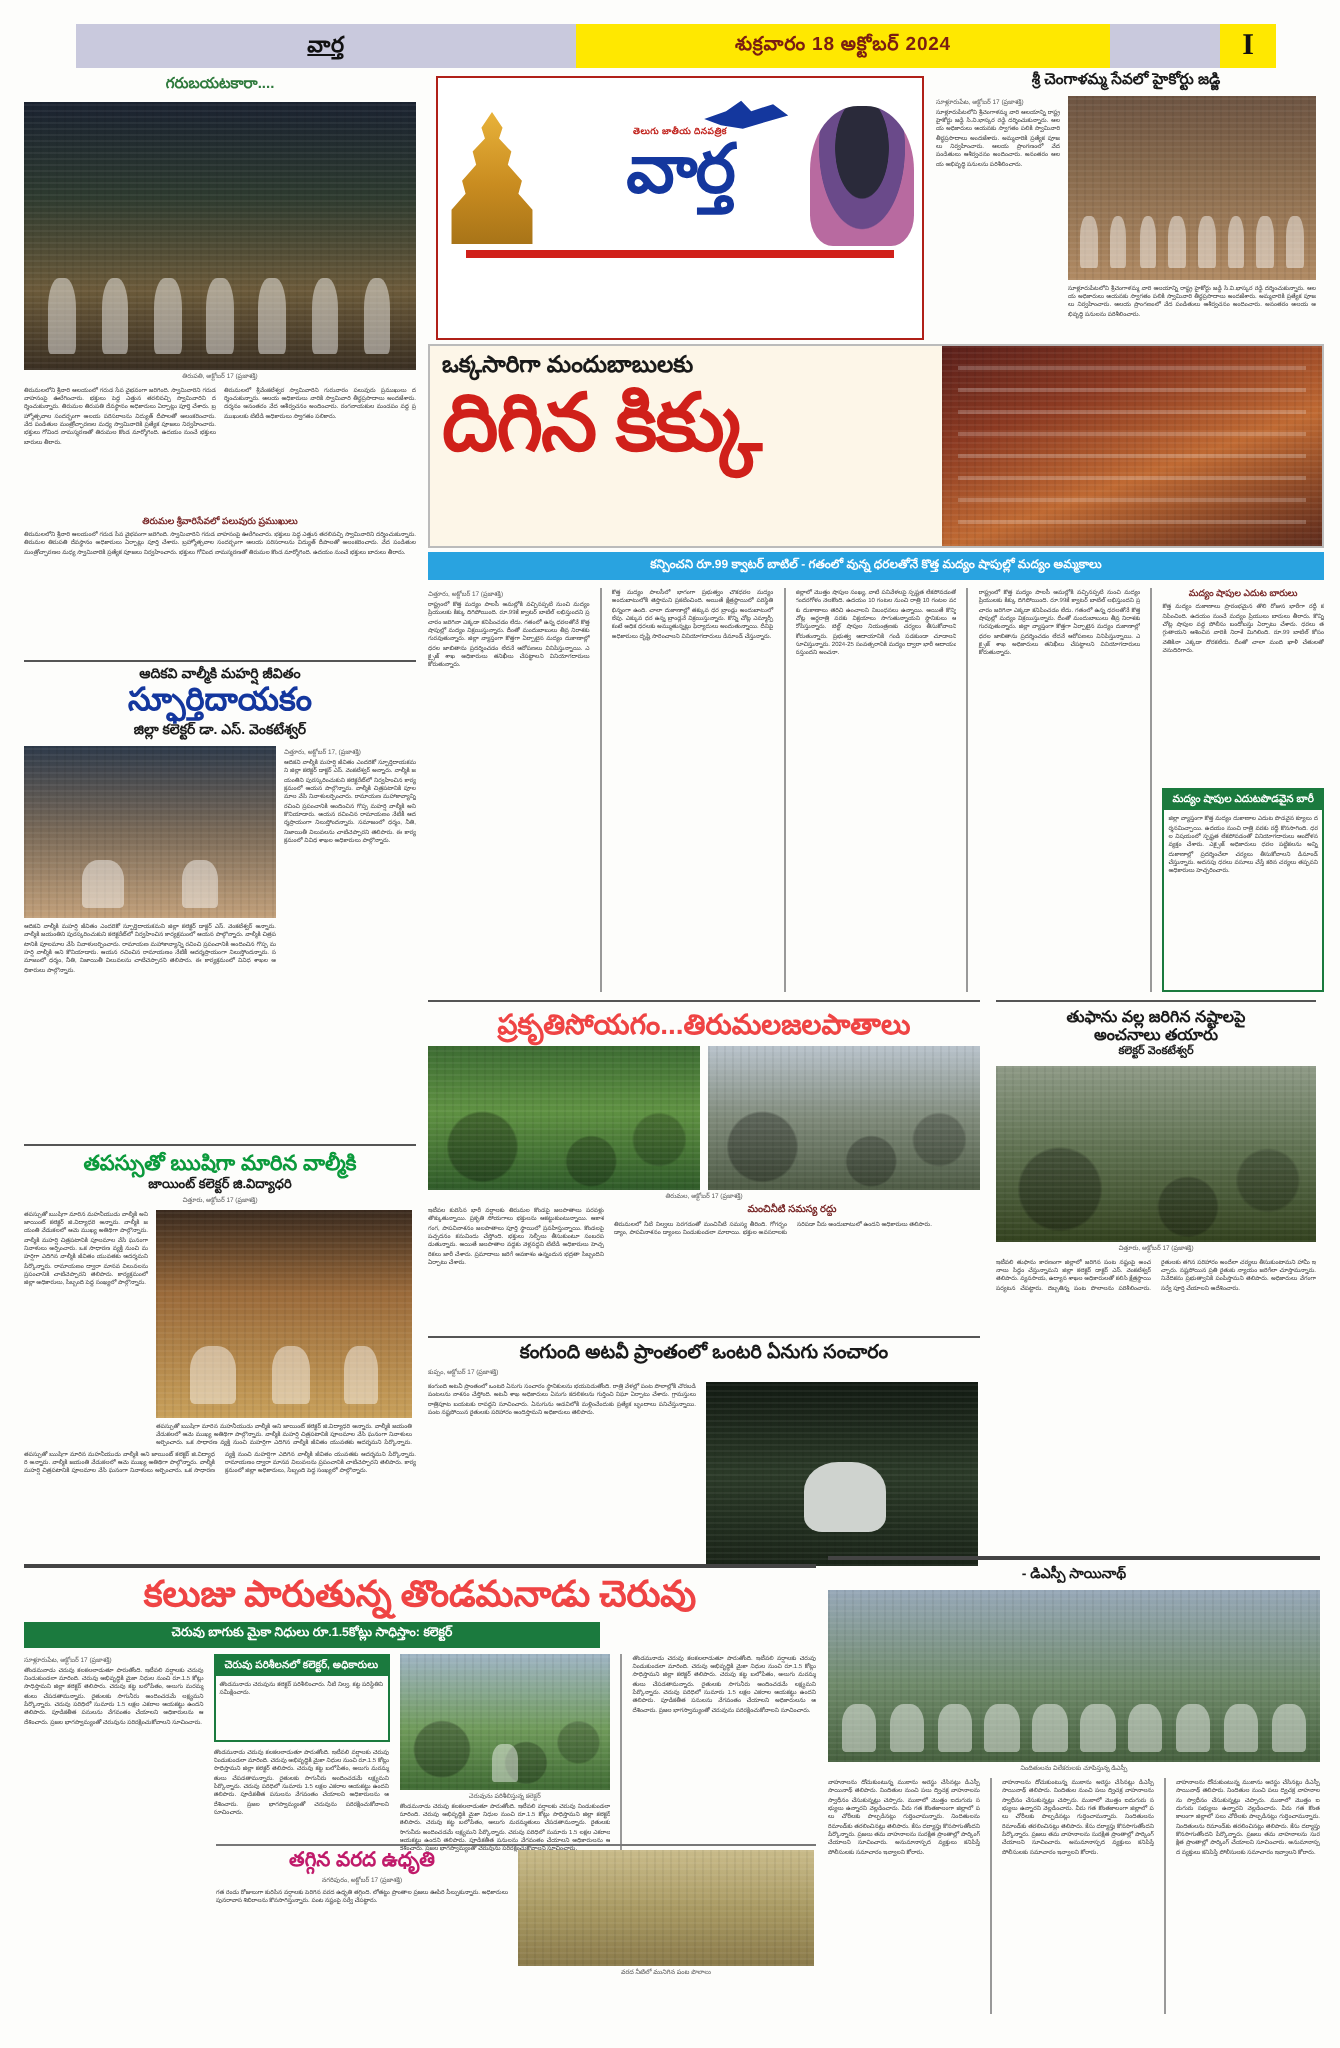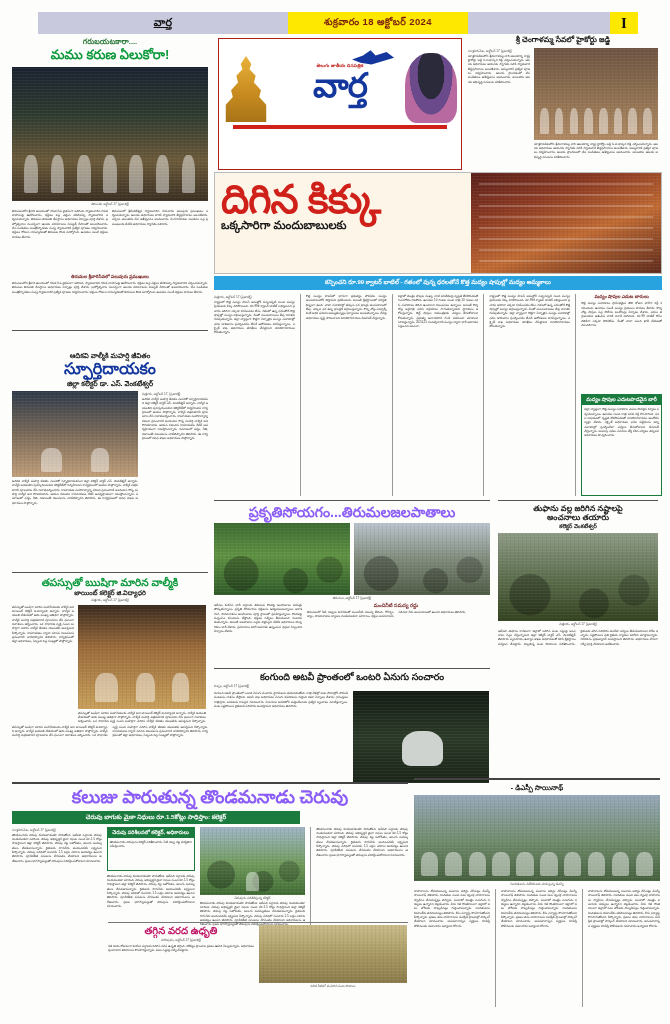--- a/index.html
+++ b/index.html
@@ -19,21 +19,21 @@
   .topstrip{
     position:absolute;left:38px;top:12px;width:600px;height:22px;
     background:#c9c9dd;
     display:flex;align-items:center;
   }
   .topstrip .tsleft{
     width:250px;text-align:center;font-size:11px;font-weight:bold;color:#111;
     text-decoration:underline;letter-spacing:.3px;
   }
   .topstrip .tsdate{
-    width:180px;height:22px;background:#ffe800;
+    width:267px;height:22px;background:#ffe800;
     display:flex;align-items:center;justify-content:center;
     font-size:9.5px;font-weight:bold;color:#7a1e12;letter-spacing:.4px;
   }
   .topstrip .tsfill{flex:1;}
   .topstrip .tsedition{
     width:28px;height:22px;background:#ffe800;
     display:flex;align-items:center;justify-content:center;
     font-size:15px;font-weight:bold;color:#111;font-family:"Liberation Serif",serif;
   }
 
@@ -89,21 +89,21 @@
     background:radial-gradient(ellipse at 50% 30%,#2a2a3a 0 36%,#6a4a8a 37% 58%,#b86aa0 59% 100%);
     border-radius:46% 46% 22% 22%;}
   .mh-logo{text-align:center;z-index:2;}
   .mh-logo .tiny{font-size:4.5px;color:#c0201a;font-weight:bold;letter-spacing:.2px;}
   .mh-logo .big{font-size:34px;font-weight:bold;color:#14379e;line-height:.95;letter-spacing:-1px;}
   .mh-bird{position:absolute;left:55%;top:10px;width:42px;height:22px;
     background:#14379e;
     clip-path:polygon(0 48%,26% 30%,44% 6%,56% 30%,82% 14%,100% 40%,74% 54%,46% 70%,20% 62%);}
   .mh-rule{height:4px;background:#d0201a;margin:0 14px;}
   .h-green-sm{color:#2e2e2e;font-size:6.5px;}
-  .h-pink{color:#8b5cf6;}
+  .h-pink{color:#ef4444;}
 
   .greenbar{background:#1b7a3e;color:#fff;font-size:6.2px;font-weight:bold;
     display:flex;align-items:center;justify-content:center;height:13px;}
   .bluebar{background:#29a3e0;color:#fff;font-size:6px;font-weight:bold;
     display:flex;align-items:center;justify-content:center;height:14px;}
   .boxhead{border:1px solid #1b7a3e;}
   .boxhead .bh-t{background:#1b7a3e;color:#fff;font-size:5.2px;font-weight:bold;text-align:center;padding:1px 0;}
 </style>
 </head>
 <body>
@@ -125,21 +125,20 @@
       <div class="mh-logo">
         <div class="tiny">తెలుగు జాతీయ దినపత్రిక</div>
         <div class="big">వార్త</div>
       </div>
     </div>
     <div class="mh-rule"></div>
   </div>
 
   <div style="position:absolute;left:12px;top:38px;width:196px;">
     <div class="hl h-green-sm" style="text-align:center;color:#2e7a3c;font-size:7.5px;">గరుబయటకారా....</div>
-    <div class="hl" style="text-align:center;color:#0c9a3c;font-size:13px;margin-top:1px;">మము కరుణ ఏలుకోరా!</div>
     <div class="photo temple" style="height:134px;margin-top:4px;">
       <div class="grain"></div>
       <div class="figs">
           <i></i>
           <i></i>
           <i></i>
           <i></i>
           <i></i>
           <i></i>
           <i></i>
@@ -147,21 +146,21 @@
     </div>
     <div class="cap">తిరుపతి, అక్టోబర్ 17 (ప్రజాశక్తి)</div>
     <div style="display:flex;gap:4px;margin-top:2px;">
       <div class="body-text" style="width:96px;height:62px;">తిరుమలలోని శ్రీవారి ఆలయంలో గరుడ సేవ వైభవంగా జరిగింది. స్వామివారిని గరుడ వాహనంపై ఊరేగించారు. భక్తులు పెద్ద ఎత్తున తరలివచ్చి స్వామివారిని దర్శించుకున్నారు. తిరుమల తిరుపతి దేవస్థానం అధికారులు ఏర్పాట్లు పూర్తి చేశారు. బ్రహ్మోత్సవాల సందర్భంగా ఆలయ పరిసరాలను విద్యుత్ దీపాలతో అలంకరించారు. వేద పండితుల మంత్రోచ్ఛారణల మధ్య స్వామివారికి ప్రత్యేక పూజలు నిర్వహించారు. భక్తులు గోవింద నామస్మరణతో తిరుమల కొండ మార్మోగింది. ఉదయం నుంచే భక్తులు బారులు తీరారు.</div>
       <div class="body-text" style="width:96px;height:62px;">తిరుమలలో శ్రీవేంకటేశ్వర స్వామివారిని గురువారం పలువురు ప్రముఖులు దర్శించుకున్నారు. ఆలయ అధికారులు వారికి స్వామివారి తీర్థప్రసాదాలు అందజేశారు. దర్శనం అనంతరం వేద ఆశీర్వచనం అందించారు. రంగనాయకుల మండపం వద్ద ప్రముఖులకు టిటిడి అధికారులు స్వాగతం పలికారు.</div>
     </div>
     <div class="hl" style="text-align:center;font-size:4.6px;color:#7a2a2a;margin-top:3px;">తిరుమల శ్రీవారిసేవలో పలువురు ప్రముఖులు</div>
     <div class="body-text" style="height:30px;margin-top:2px;">తిరుమలలోని శ్రీవారి ఆలయంలో గరుడ సేవ వైభవంగా జరిగింది. స్వామివారిని గరుడ వాహనంపై ఊరేగించారు. భక్తులు పెద్ద ఎత్తున తరలివచ్చి స్వామివారిని దర్శించుకున్నారు. తిరుమల తిరుపతి దేవస్థానం అధికారులు ఏర్పాట్లు పూర్తి చేశారు. బ్రహ్మోత్సవాల సందర్భంగా ఆలయ పరిసరాలను విద్యుత్ దీపాలతో అలంకరించారు. వేద పండితుల మంత్రోచ్ఛారణల మధ్య స్వామివారికి ప్రత్యేక పూజలు నిర్వహించారు. భక్తులు గోవింద నామస్మరణతో తిరుమల కొండ మార్మోగింది. ఉదయం నుంచే భక్తులు బారులు తీరారు.</div>
   </div>
 
-  <div style="position:absolute;left:12px;top:330px;width:196px;border-top:1px solid #555;padding-top:21px;">
+  <div style="position:absolute;left:12px;top:330px;width:196px;border-top:1px solid #555;padding-top:3px;">
     <div class="hl" style="text-align:center;font-size:7px;color:#1a1a1a;">ఆదికవి వాల్మీకి మహర్షి జీవితం</div>
     <div class="hl" style="text-align:center;font-size:16px;color:#14379e;line-height:1.05;margin-top:1px;">స్ఫూర్తిదాయకం</div>
     <div class="hl" style="text-align:center;font-size:7px;color:#1a1a1a;margin-top:2px;">జిల్లా కలెక్టర్ డా. ఎస్. వెంకటేశ్వర్</div>
     <div style="display:flex;gap:4px;margin-top:3px;">
       <div style="width:126px;">
         <div class="photo officer" style="height:86px;">
           <div class="grain"></div>
           <div class="figs">
               <i style="width:16%"></i>
               <i style="width:14%"></i>
@@ -224,22 +223,22 @@
     <div class="body-text" style="height:18px;margin-top:2px;column-count:2;column-gap:5px;">సూళ్లూరుపేటలోని శ్రీచెంగాళమ్మ వారి ఆలయాన్ని రాష్ట్ర హైకోర్టు జడ్డి సి.వి.భాస్కర రెడ్డి దర్శించుకున్నారు. ఆలయ అధికారులు ఆయనకు స్వాగతం పలికి స్వామివారి తీర్థప్రసాదాలు అందజేశారు. అమ్మవారికి ప్రత్యేక పూజలు నిర్వహించారు. ఆలయ ప్రాంగణంలో వేద పండితులు ఆశీర్వచనం అందించారు. అనంతరం ఆలయ అభివృద్ధి పనులను పరిశీలించారు.</div>
   </div>
 
   <div style="position:absolute;left:214px;top:172px;width:448px;">
     <div style="position:relative;height:100px;border:1px solid #bbb;background:#fdf6e8;overflow:hidden;">
       <div class="photo liquor" style="position:absolute;right:0;top:0;width:190px;height:100px;">
         <div class="shelf"></div>
         <div class="grain"></div>
       </div>
       <div style="position:relative;z-index:2;padding:4px 6px;">
+        <div class="hl" style="font-size:11.5px;color:#1a1a1a;">ఒక్కసారిగా మందుబాబులకు</div>
         <div class="hl" style="font-size:40px;color:#d0201a;line-height:1.0;margin-top:2px;letter-spacing:-1px;">దిగిన కిక్కు</div>
-        <div class="hl" style="font-size:11.5px;color:#1a1a1a;">ఒక్కసారిగా మందుబాబులకు</div>
       </div>
     </div>
     <div class="bluebar" style="margin-top:2px;">కన్పించని రూ.99 క్వాటర్ బాటిల్ - గతంలో వున్న ధరలతోనే కొత్త మద్యం షాపుల్లో మద్యం అమ్మకాలు</div>
 
     <div style="display:flex;gap:5px;margin-top:4px;">
       <div style="width:84px;">
         <div class="cap" style="text-align:left;">చిత్తూరు, అక్టోబర్ 17 (ప్రజాశక్తి)</div>
         <div class="body-text" style="height:195px;">రాష్ట్రంలో కొత్త మద్యం పాలసీ అమల్లోకి వచ్చినప్పటి నుంచి మద్యం ప్రియులకు కిక్కు దిగిపోయింది. రూ.99కే క్వాటర్ బాటిల్ లభిస్తుందని ప్రచారం జరిగినా ఎక్కడా కనిపించడం లేదు. గతంలో ఉన్న ధరలతోనే కొత్త షాపుల్లో మద్యం విక్రయిస్తున్నారు. దీంతో మందుబాబులు తీవ్ర నిరాశకు గురవుతున్నారు. జిల్లా వ్యాప్తంగా కొత్తగా ఏర్పాటైన మద్యం దుకాణాల్లో ధరల జాబితాను ప్రదర్శించడం లేదనే ఆరోపణలు వినిపిస్తున్నాయి. ఎక్సైజ్ శాఖ అధికారులు తనిఖీలు చేపట్టాలని వినియోగదారులు కోరుతున్నారు.</div>
       </div>
       <div class="vline" style="padding-left:5px;width:84px;">

